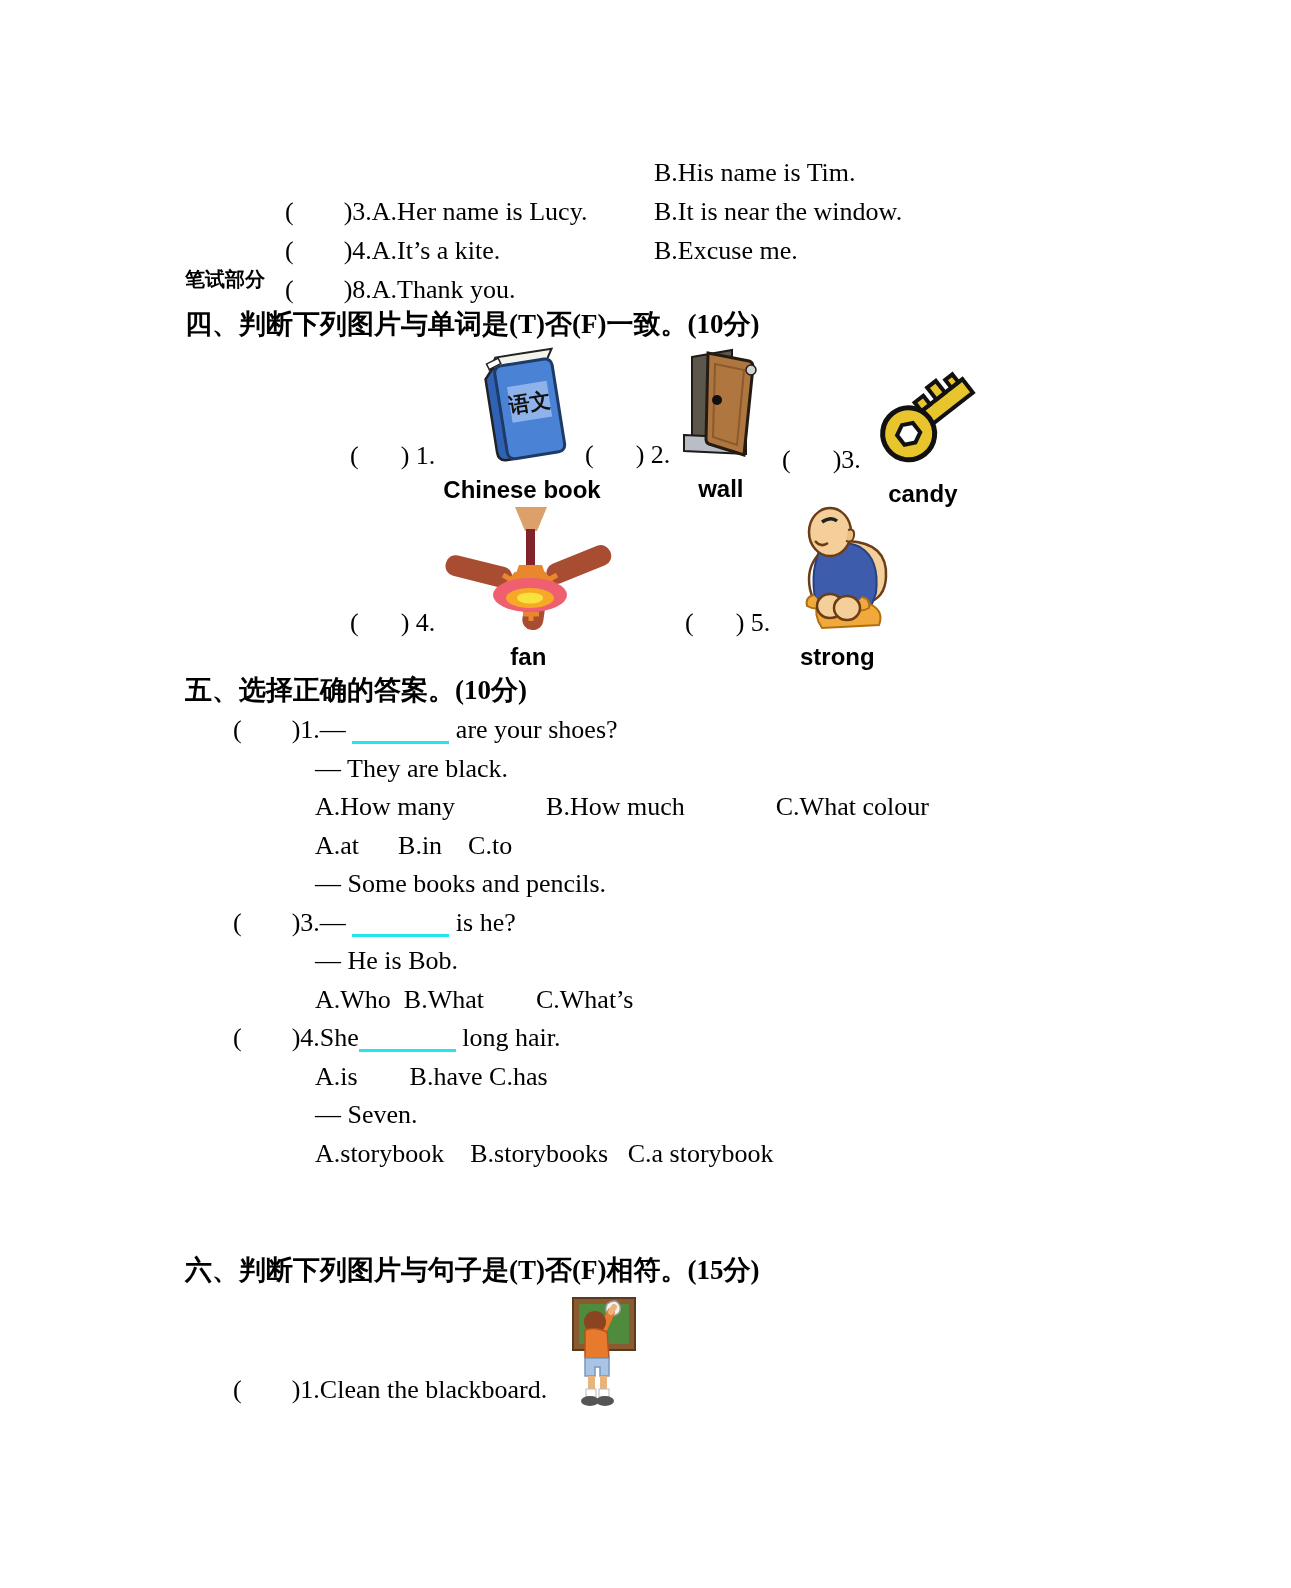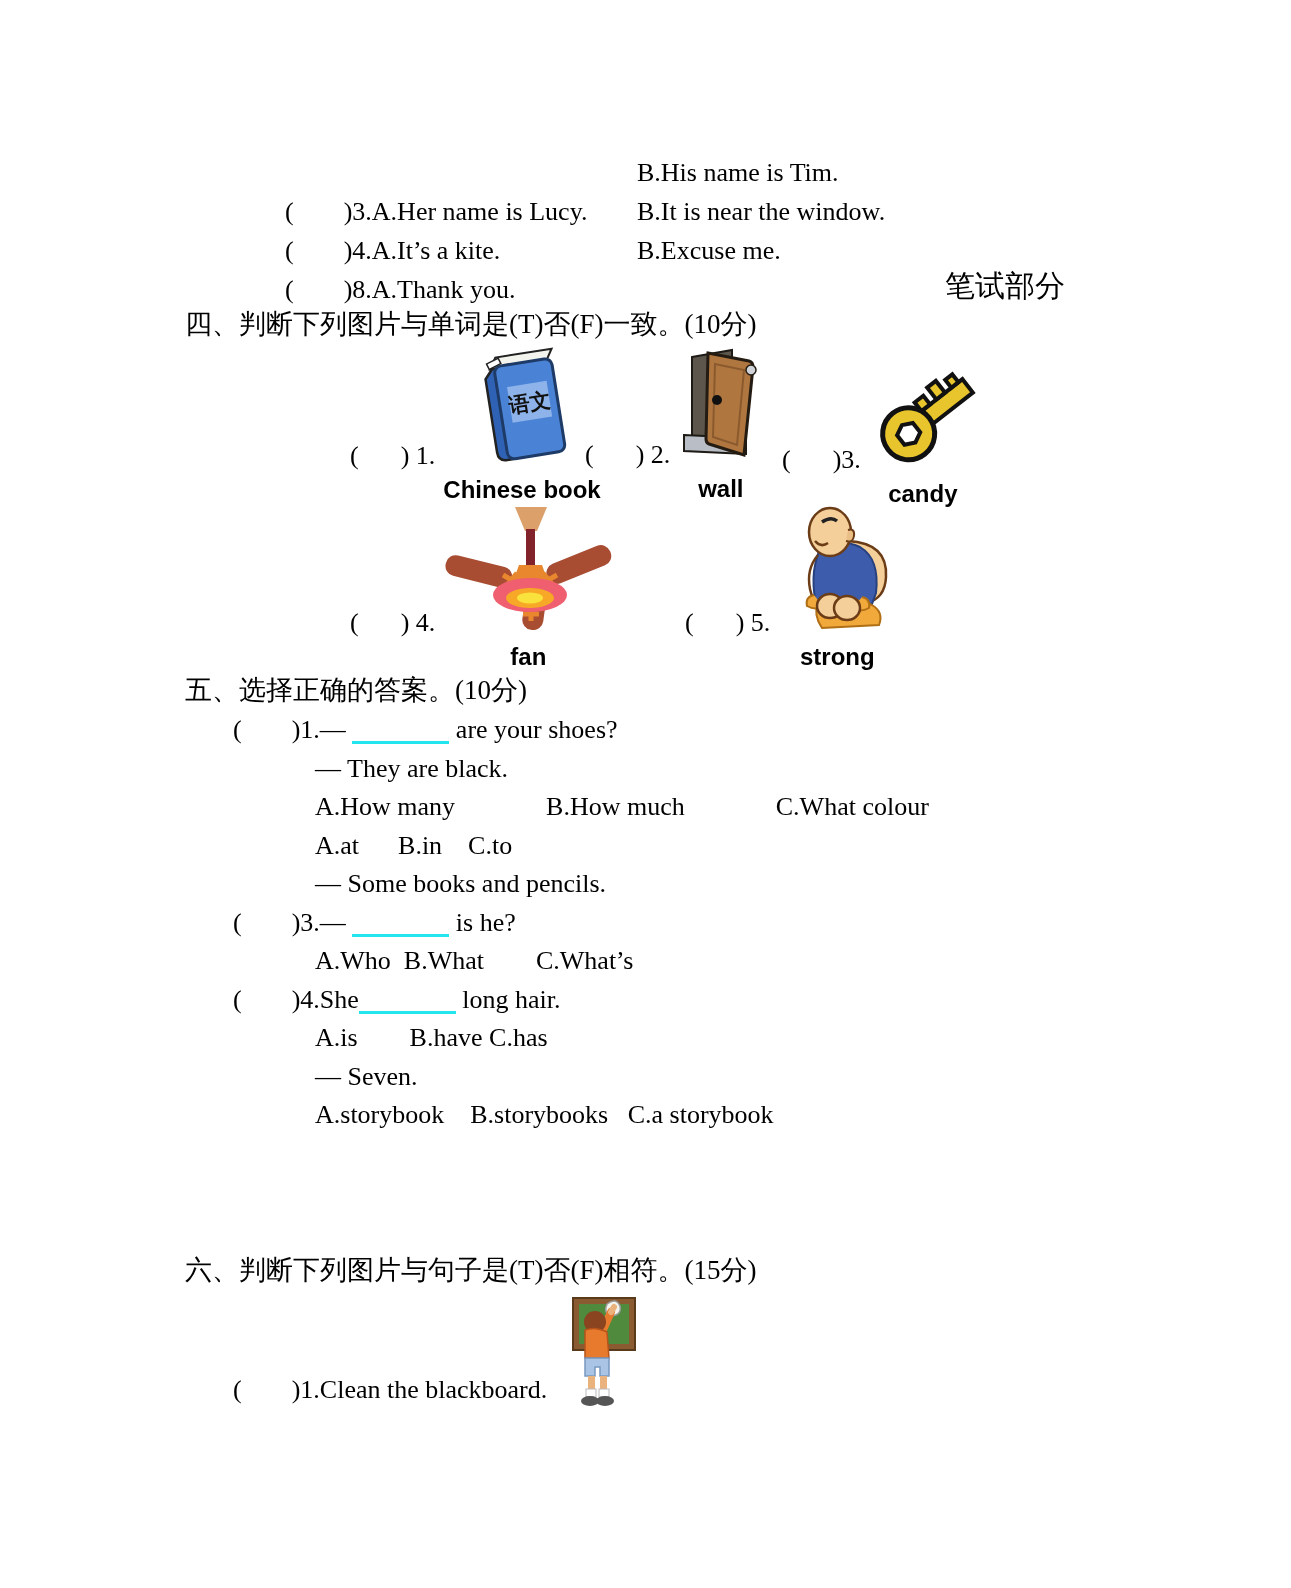--- a/index.html
+++ b/index.html
@@ -7,27 +7,27 @@
   .page {
     position:relative; width:1291px; height:1588px; background:#ffffff;
     font-family:"Liberation Serif","DejaVu Serif",serif;
     font-size:26px; color:#000; overflow:hidden;
   }
   .content { position:absolute; left:185px; top:0; width:880px; }
   .blk { position:absolute; left:0; width:880px; }
 
   
   .l-row { position:relative; height:39px; line-height:39px; padding-left:48px; white-space:pre; }
-  .l-b { position:absolute; left:452px; top:0; }
+  .l-b { position:absolute; left:469px; top:0; }
   .paren-gap { display:inline-block; width:50px; }
   .p4-gap { display:inline-block; width:42px; }
 
-  .written-head { text-align:right; font-weight:normal; font-size:30px;
+  .written-head { text-align:left; font-weight:bold; font-size:20px;
     font-family:"Liberation Serif","DejaVu Sans",serif; }
-  .sec-title { font-weight:normal; font-size:27px; white-space:pre;
+  .sec-title { font-weight:bold; font-size:27px; white-space:pre;
     font-family:"Liberation Serif","DejaVu Sans",serif; }
 
   
   .p4-grid { position:absolute; top:345px; left:0; width:880px; height:322px; }
   .p4-cell { position:absolute; display:flex; align-items:flex-end; }
   .p4-num { line-height:31px; margin-bottom:34px; margin-right:8px; white-space:pre; }
   .p4-col { display:flex; flex-direction:column; align-items:center; }
   .p4-caption { font-family:"Liberation Sans","DejaVu Sans",sans-serif;
     font-weight:bold; font-size:24px; line-height:30px; margin-top:12px; white-space:pre; }
 
@@ -169,20 +169,21 @@
     <div class="blk questions" style="top:711px">
 
       <div class="q-line"><span>(</span><span class="paren-gap"></span><span>)1.</span><span>— </span><span class="blank"></span><span> are your shoes?</span></div>
       <div class="q-line q-sub"><span>— They are black.</span></div>
       <div class="q-line q-sub"><span>A.How many    B.How much    C.What colour</span></div>
 
       <div class="q-line q-sub"><span>A.at  B.in C.to</span></div>
       <div class="q-line q-sub"><span>— Some books and pencils.</span></div>
 
       <div class="q-line"><span>(</span><span class="paren-gap"></span><span>)3.</span><span>— </span><span class="blank"></span><span> is he?</span></div>
+      <div class="q-line q-sub"><span>— He is Bob.</span></div>
       <div class="q-line q-sub"><span>A.Who B.What  C.What’s</span></div>
 
       <div class="q-line"><span>(</span><span class="paren-gap"></span><span>)4.</span><span>She</span><span class="blank"></span><span> long hair.</span></div>
       <div class="q-line q-sub"><span>A.is  B.have C.has</span></div>
 
       <div class="q-line q-sub"><span>— Seven.</span></div>
       <div class="q-line q-sub"><span>A.storybook  B.storybooks  C.a storybook</span></div>
     </div>
 
     <div class="blk sec-title" style="top:1252px">六、判断下列图片与句子是(T)否(F)相符。(15分)</div>

